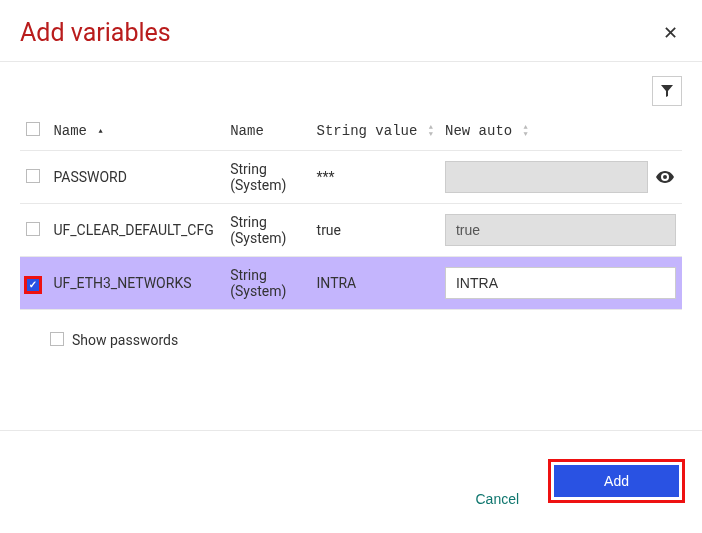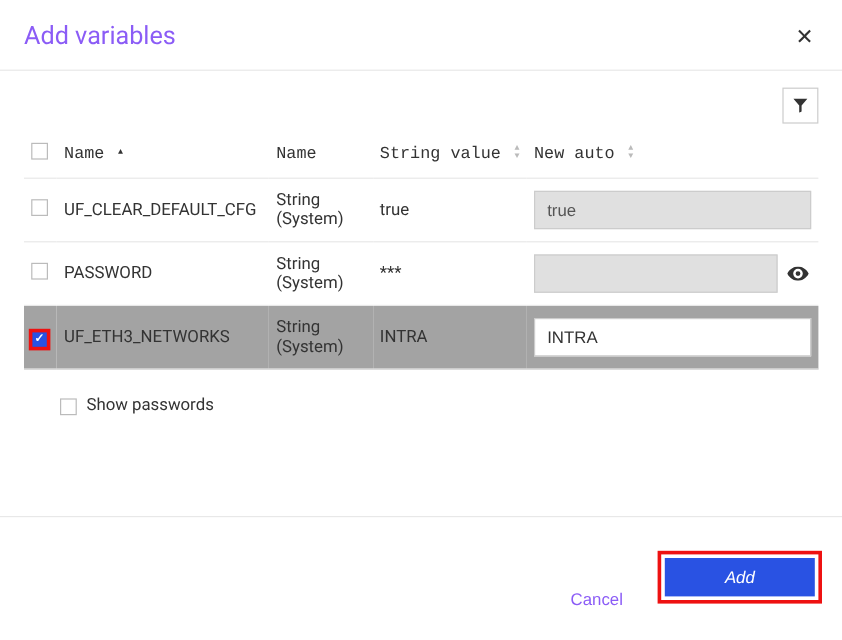--- a/index.html
+++ b/index.html
@@ -18,23 +18,23 @@
       height: 100%;
     }
     .dialog-header {
       display: flex;
       justify-content: space-between;
       align-items: center;
       padding: 18px 20px 14px 20px;
       border-bottom: 1px solid #e8e8e8;
     }
     .dialog-title {
-      font-size: 21px;
+      font-size: 25px;
       font-weight: 400;
-      color: #8b5cf6;
+      color: #b91c1c;
     }
     .close-btn {
       background: none;
       border: none;
       font-size: 18px;
       cursor: pointer;
       color: #333;
       padding: 4px;
       line-height: 1;
     }
@@ -84,21 +84,21 @@
       color: #bbb;
     }
     .sort-icons .active { color: #333; }
     .table tbody tr {
       border-top: 1px solid #e8e8e8;
     }
     .table tbody tr:last-child {
       border-bottom: 1px solid #e8e8e8;
     }
     .table tbody tr.selected {
-      background: #a3a3a3;
+      background: #c4b5fd;
     }
     .table td {
       padding: 10px 6px;
       vertical-align: middle;
       font-size: 14px;
       color: #333;
     }
     .col-check { width: 30px; }
     .col-name { width: 185px; }
     .col-type { width: 120px; }
@@ -151,50 +151,49 @@
       background: none;
       border: none;
       cursor: pointer;
       padding: 2px;
       color: #333;
       display: flex;
       align-items: center;
     }
     .footer-option {
       display: flex;
-      align-items: flex-end;
+      align-items: flex-start;
       gap: 8px;
       padding: 22px 30px 20px 30px;
     }
     .dialog-footer {
       border-top: 1px solid #e8e8e8;
       padding: 18px 20px 20px 20px;
       display: flex;
       justify-content: flex-end;
       align-items: center;
       gap: 24px;
     }
     .btn-cancel {
       background: none;
       border: none;
-      color: #8b5cf6;
+      color: #0f766e;
       font-size: 14px;
       cursor: pointer;
       padding: 6px 8px;
       margin-top: 36px;
     }
     .btn-add {
       background: #2952e3;
       color: #fff;
       border: none;
       padding: 0 50px;
       height: 32px;
       font-size: 14px;
       cursor: pointer;
-      font-style: italic;
     }
     .add-wrap {
       outline: 3px solid #e11;
       padding: 3px;
     }
   </style>
 </head>
 <body>
 
 <div class="dialog">
@@ -246,47 +245,47 @@
           <th>
             <span>New auto</span>
             <span class="sort-icons">
                 <span>▲</span>
                 <span>▼</span>
               </span>
           </th>
         </tr>
       </thead>
       <tbody>
-          <tr>
-            <td><span class="checkbox"></span></td>
-            <td>UF_CLEAR_DEFAULT_CFG</td>
-            <td>String (System)</td>
-            <td>true</td>
-            <td>
-              <div class="newval-cell">
-                <input class="newval-input" readonly="" value="true" style="">
-              </div>
-            </td>
-          </tr>
           <tr>
             <td><span class="checkbox"></span></td>
             <td>PASSWORD</td>
             <td>String (System)</td>
             <td>***</td>
             <td>
               <div class="newval-cell">
                 <input class="newval-input" readonly="" style="">
                 <button class="eye-btn">
                   <svg width="18" height="12" viewBox="0 0 18 12">
                     <path d="M9 0 C4 0 1 4 0 6 C1 8 4 12 9 12 C14 12 17 8 18 6 C17 4 14 0 9 0 Z M9 2 A4 4 0 1 1 9 10 A4 4 0 1 1 9 2 Z M9 4 A2 2 0 1 0 9 8 A2 2 0 1 0 9 4 Z" fill="#333"></path>
                   </svg>
                 </button>
               </div>
             </td>
           </tr>
+          <tr>
+            <td><span class="checkbox"></span></td>
+            <td>UF_CLEAR_DEFAULT_CFG</td>
+            <td>String (System)</td>
+            <td>true</td>
+            <td>
+              <div class="newval-cell">
+                <input class="newval-input" readonly="" value="true" style="">
+              </div>
+            </td>
+          </tr>
           <tr class="selected">
             <td><span class="checkbox checked highlight-red"></span></td>
             <td>UF_ETH3_NETWORKS</td>
             <td>String (System)</td>
             <td>INTRA</td>
             <td>
               <div class="newval-cell">
                 <input class="newval-input editable" value="INTRA" style="">
               </div>
             </td>

